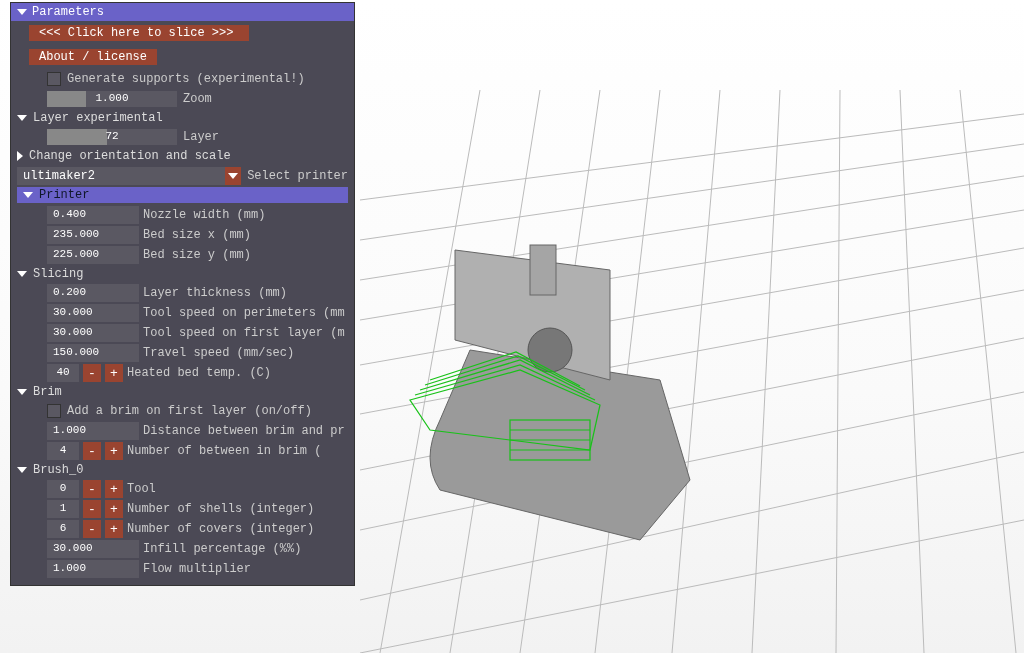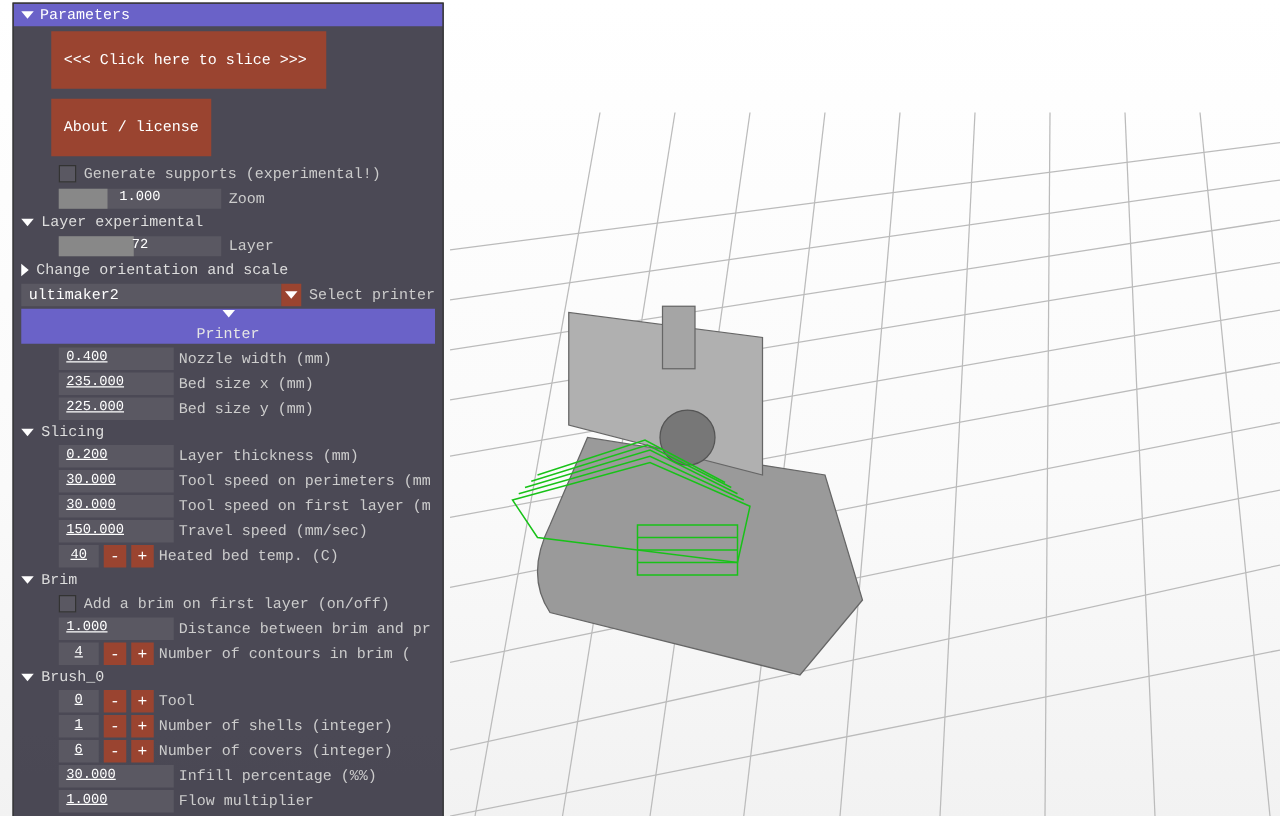--- a/index.html
+++ b/index.html
@@ -46,22 +46,22 @@
 .triangle.right {
   border-top: 5px solid transparent;
   border-bottom: 5px solid transparent;
   border-left: 6px solid #fff;
   border-right: none;
 }
 .btn {
   display: inline-block;
   background: #9a4430;
   color: #fff;
-  padding: 16px 10px;
-  margin: 3px 16px;
+  padding: 1px 10px;
+  margin: 3px 4px;
   cursor: pointer;
   font-size: 12px;
 }
 .btn.wide { width: 220px; }
 .row {
   display: flex;
   align-items: center;
   gap: 6px;
   padding: 1px 6px;
   min-height: 20px;
@@ -91,24 +91,23 @@
   font-size: 11px;
 }
 .section-hdr {
   display: flex; align-items: center; gap: 6px;
   padding: 2px 6px;
   color: #ddd;
   cursor: pointer;
 }
 .section-hdr.accent {
   background: #6a62c8;
-  color: #e5e5e5;
+  color: #0f172a;
   margin: 2px 6px;
   padding: 1px 6px;
-  flex-direction: column;
 }
 .select-row {
   display: flex; align-items: center; gap: 0;
   margin: 2px 6px;
 }
 .select-box {
   flex: 1;
   background: #5a5862;
   color: #fff;
   padding: 2px 6px;
@@ -125,21 +124,20 @@
   padding: 1px 6px 1px 36px;
   gap: 4px;
 }
 .num {
   width: 92px; height: 18px;
   background: #5a5862;
   color: #fff;
   padding: 2px 6px;
   font-size: 11px;
   flex: 0 0 92px;
-  text-decoration: underline;
 }
 .num.short { width: 32px; flex: 0 0 32px; text-align: center; }
 .step-btn {
   width: 18px; height: 18px;
   background: #9a4430;
   color: #fff;
   display: flex; align-items: center; justify-content: center;
   cursor: pointer;
   font-size: 13px;
   flex: 0 0 18px;
@@ -313,21 +311,21 @@
     <span class="label">Add a brim on first layer (on/off)</span>
   </div>
   <div class="param-row">
       <span class="num">1.000</span>
       <span class="label">Distance between brim and pr</span>
     </div>
   <div class="param-row">
     <span class="num short">4</span>
     <span class="step-btn">-</span>
     <span class="step-btn">+</span>
-    <span class="label">Number of contours in brim (</span>
+    <span class="label">Number of between in brim (</span>
   </div>
 
   <div class="section-hdr">
     <span class="triangle"></span>
     <span>Brush_0</span>
   </div>
   <div class="param-row">
     <span class="num short">0</span>
     <span class="step-btn">-</span>
     <span class="step-btn">+</span>

